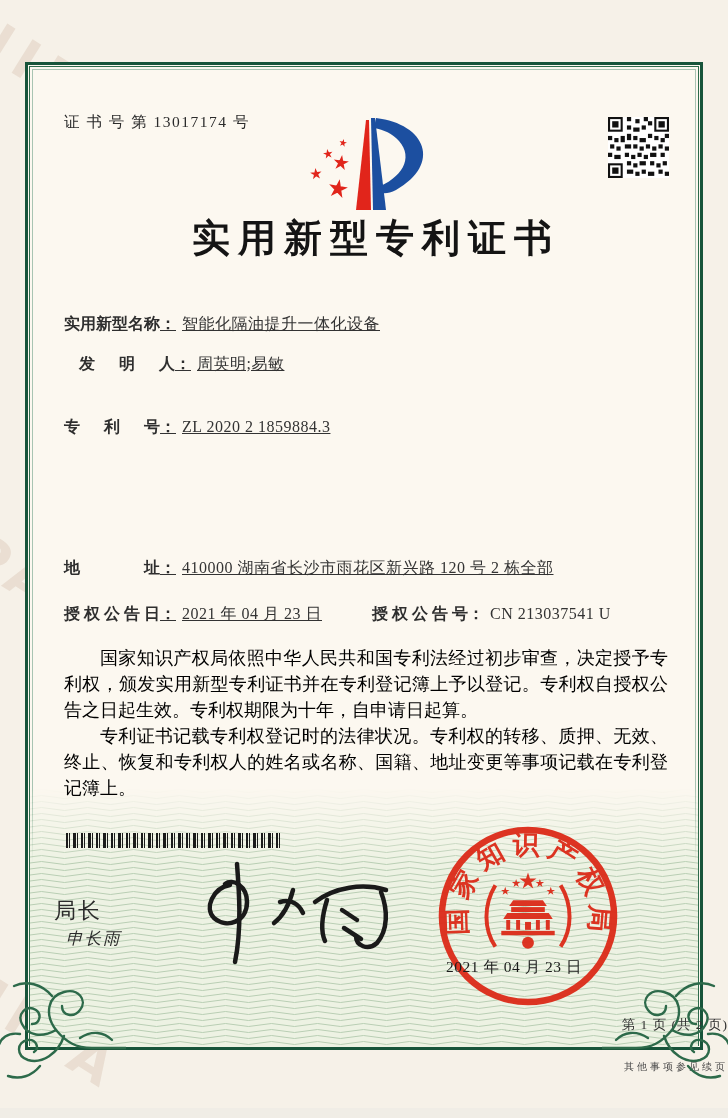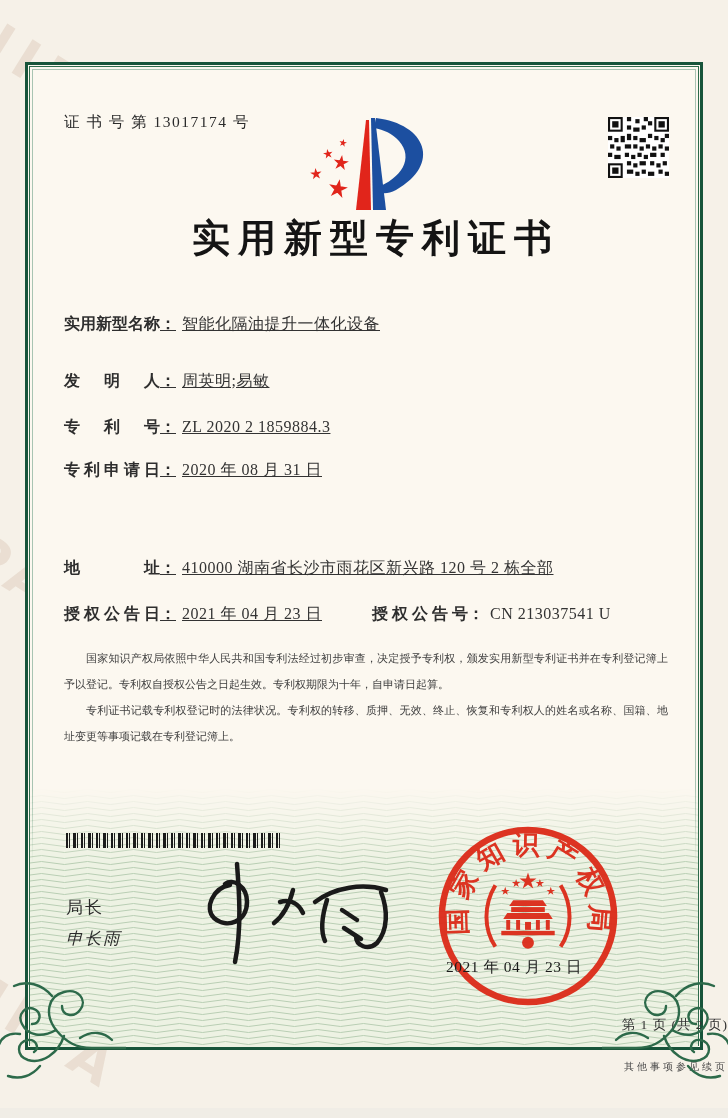--- a/index.html
+++ b/index.html
@@ -46,31 +46,31 @@
   
   .row{position:absolute;left:64px;z-index:2;font-size:16px;color:#333;white-space:nowrap;text-decoration:underline;}
   .flabel{display:inline-block;width:96px;text-align:justify;text-align-last:justify;
     font-weight:600;color:#2e2e2e;vertical-align:bottom;}
   .colon{font-weight:600;color:#2e2e2e;}
   .fval{margin-left:6px;letter-spacing:0.5px;color:#333;}
   .grant2{position:absolute;left:308px;top:0;white-space:nowrap;}
 
   
   .paras{position:absolute;left:64px;top:645px;width:604px;z-index:2;
-    font-size:11px;line-height:26px;color:#404040;text-align:justify;}
+    font-size:18px;line-height:26px;color:#000000;text-align:justify;}
   .paras p{margin:0;text-indent:2em;}
 
   
   .barcode{position:absolute;left:66px;top:833px;width:214px;height:15px;z-index:2;
     background:repeating-linear-gradient(90deg,
       #1b1b1b 0 2px,transparent 2px 3px,
       #1b1b1b 3px 4px,transparent 4px 7px,
       #1b1b1b 7px 10px,transparent 10px 11px,
       #1b1b1b 11px 12px,transparent 12px 15px);}
-  .sig-title{position:absolute;left:66px;top:896px;z-index:2;font-size:17px;
+  .sig-title{position:absolute;left:54px;top:896px;z-index:2;font-size:22px;
     letter-spacing:2px;color:#2b2b2b;}
   .sig-name{position:absolute;left:66px;top:928px;z-index:2;font-size:16.5px;
     letter-spacing:2px;color:#2b2b2b;font-style:italic;}
   .signature{position:absolute;left:185px;top:850px;width:220px;height:125px;z-index:2;}
 
   .seal{position:absolute;left:434px;top:822px;width:188px;height:188px;z-index:3;opacity:0.95;}
   .seal-date{position:absolute;left:446px;top:957px;z-index:4;font-size:15.5px;
     color:#1b1b1b;letter-spacing:0.5px;white-space:nowrap;}
 
   .page-info{position:absolute;left:0;top:1016px;width:100%;z-index:2;
@@ -186,28 +186,25 @@
         <rect x="24" y="25" width="2" height="2"></rect>
         <rect x="27" y="26" width="2" height="2"></rect>
     </g>
   </svg>
 
   <h1 class="title">实用新型专利证书</h1>
 
   <div class="row" style="top:314px;">
     <span class="flabel">实用新型名称</span><span class="colon">：</span><span class="fval">智能化隔油提升一体化设备</span>
   </div>
-  <div class="row" style="top:371px;">
+  <div class="row" style="top:354px;margin-left:15px;">
     <span class="flabel">发明人</span><span class="colon">：</span><span class="fval">周英明;易敏</span>
   </div>
   <div class="row" style="top:417px;">
     <span class="flabel">专利号</span><span class="colon">：</span><span class="fval">ZL 2020 2 1859884.3</span>
-  </div>
-  <div class="row" style="top:460px;">
-    <span class="flabel">专利申请日</span><span class="colon">：</span><span class="fval">2020 年 08 月 31 日</span>
   </div>
   <div class="row" style="top:558px;">
     <span class="flabel">地址</span><span class="colon">：</span><span class="fval">410000  湖南省长沙市雨花区新兴路 120 号 2 栋全部</span>
   </div>
   <div class="row" style="top:604px;width:604px;">
     <span>
       <span class="flabel">授权公告日</span><span class="colon">：</span><span class="fval">2021 年 04 月 23 日</span>
     </span>
     <span class="grant2">
       <span class="flabel">授权公告号</span><span class="colon">：</span><span class="fval">CN 213037541 U</span>

